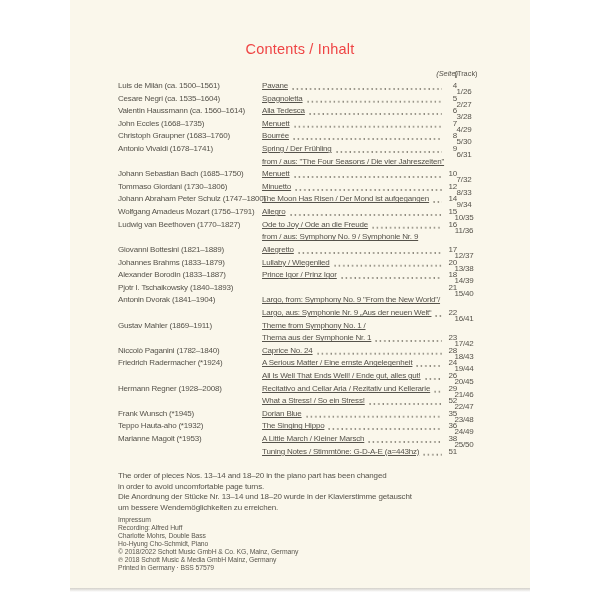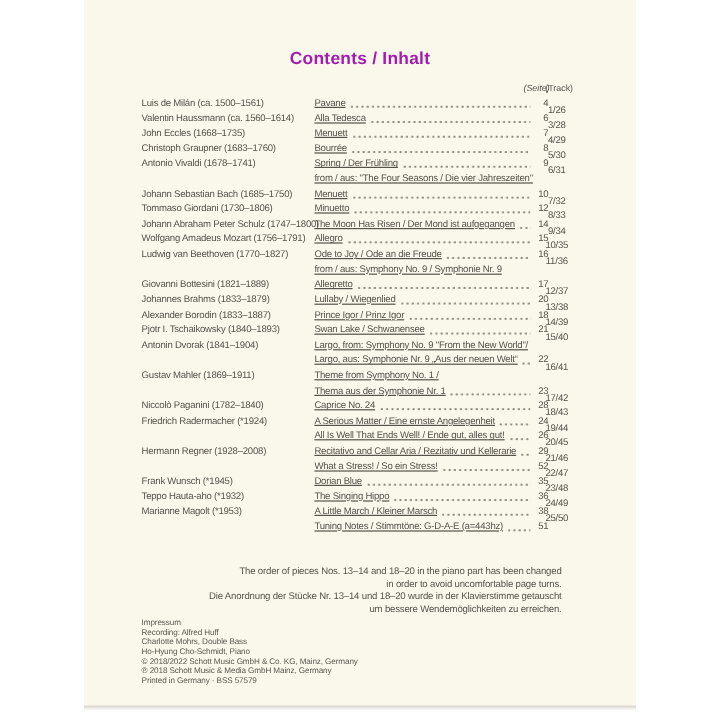--- a/index.html
+++ b/index.html
@@ -12,22 +12,22 @@
   .sheet{
     position:absolute;left:70px;top:0;width:460px;height:588px;
     background:#faf7eb;
   }
   .sheet-shadow{
     position:absolute;left:70px;top:588px;width:460px;height:4px;
     background:linear-gradient(to bottom,#d3d1ca,#ffffff);
   }
   .doc-title{
     position:absolute;left:0;top:41px;width:100%;
-    text-align:center;font-size:14.5px;font-weight:bold;
-    color:#a21caf;letter-spacing:.2px;
+    text-align:center;font-size:14.5px;font-weight:normal;
+    color:#ef4444;letter-spacing:.2px;
   }
   .colhdrs{
     position:absolute;left:48px;top:69px;width:368px;height:12px;
     font-size:7.4px;color:#56534b;
   }
   .colhdrs .hs{position:absolute;right:28px;top:0;width:70px;text-align:right;font-style:italic;}
   .colhdrs .ht{position:absolute;right:0;top:0;width:40px;text-align:center;}
   .rows{position:absolute;left:48px;top:80px;width:368px;}
   .row{
     position:relative;height:12.62px;
@@ -39,21 +39,21 @@
   .leader{
     flex:1 1 auto;min-width:0;margin:0 2px 0 4px;
     background-image:radial-gradient(circle at 1.2px 8.7px,#8d897d 0.7px,transparent 1.1px);
     background-size:4.4px 12.62px;background-repeat:repeat-x;
   }
   .leader.noleader{background:none;}
   .pg{position:absolute;left:295px;top:0;width:44px;text-align:right;line-height:12.62px;}
   .trk{position:absolute;left:324px;top:6px;width:44px;text-align:center;line-height:12.62px;}
   .note{
     position:absolute;left:48px;top:471px;width:350px;
-    font-size:8px;letter-spacing:-0.15px;line-height:10.55px;color:#56534b;text-align:right;
+    font-size:8px;letter-spacing:-0.15px;line-height:10.55px;color:#56534b;
   }
   .impressum{
     position:absolute;left:48px;top:516px;width:300px;
     font-size:6.8px;letter-spacing:-0.1px;line-height:8.05px;color:#5b584f;
   }
 </style>
 </head>
 <body>
 
 <div class="sheet">
@@ -66,20 +66,29 @@
       <div class="row">
         <span class="comp">Luis de Milán (ca. 1500–1561)</span>
         <span class="ttl">
           <span class="t">Pavane</span>
           <span class="leader"></span>
         </span>
         <span class="pg">4</span>
         <span class="trk">1/26</span>
       </div>
       <div class="row">
+        <span class="comp">Cesare Negri (ca. 1535–1604)</span>
+        <span class="ttl">
+          <span class="t">Spagnoletta</span>
+          <span class="leader"></span>
+        </span>
+        <span class="pg">5</span>
+        <span class="trk">2/27</span>
+      </div>
+      <div class="row">
         <span class="comp">Valentin Haussmann (ca. 1560–1614)</span>
         <span class="ttl">
           <span class="t">Alla Tedesca</span>
           <span class="leader"></span>
         </span>
         <span class="pg">6</span>
         <span class="trk">3/28</span>
       </div>
       <div class="row">
         <span class="comp">John Eccles (1668–1735)</span>
@@ -193,24 +202,20 @@
         <span class="comp">Alexander Borodin (1833–1887)</span>
         <span class="ttl">
           <span class="t">Prince Igor / Prinz Igor</span>
           <span class="leader"></span>
         </span>
         <span class="pg">18</span>
         <span class="trk">14/39</span>
       </div>
       <div class="row">
         <span class="comp">Pjotr I. Tschaikowsky (1840–1893)</span>
-        <span class="ttl">
-          <span class="t">Swan Lake / Schwanensee</span>
-          <span class="leader"></span>
-        </span>
         <span class="pg">21</span>
         <span class="trk">15/40</span>
       </div>
       <div class="row">
         <span class="comp">Antonin Dvorak (1841–1904)</span>
         <span class="ttl">
           <span class="t">Largo, from: Symphony No. 9 "From the New World"/</span>
           <span class="leader noleader"></span>
         </span>
         <span class="pg"></span>

